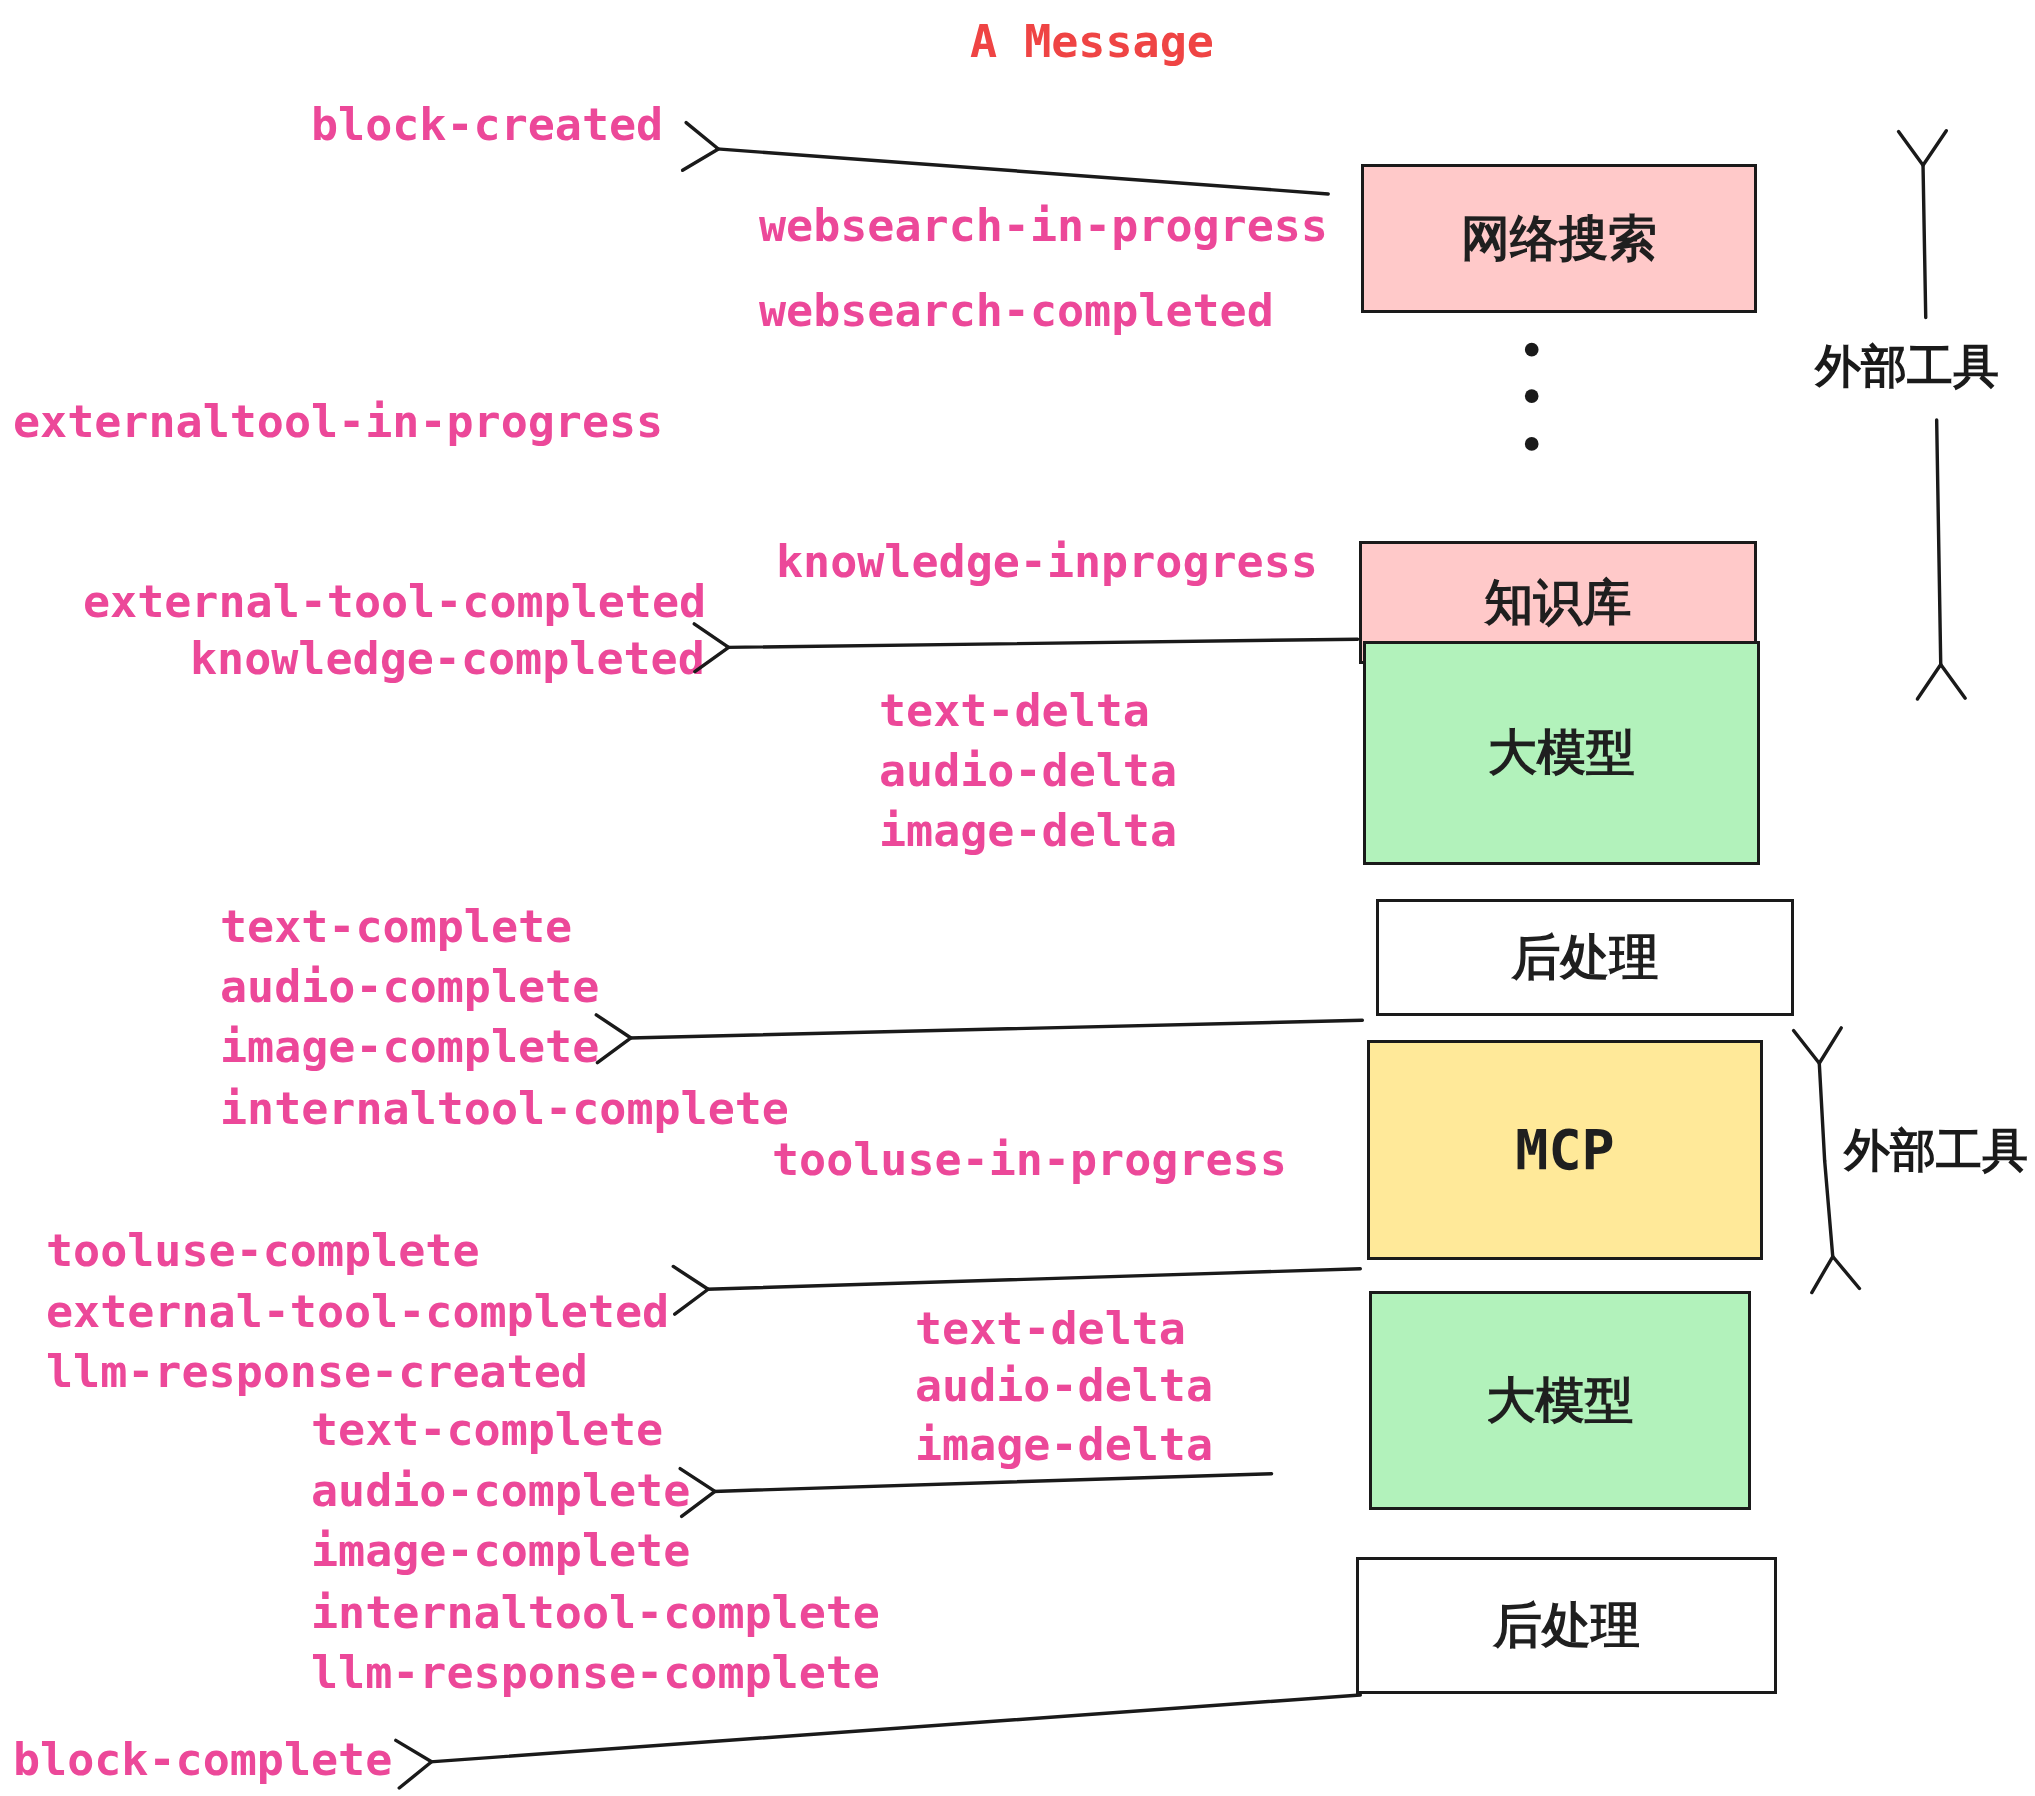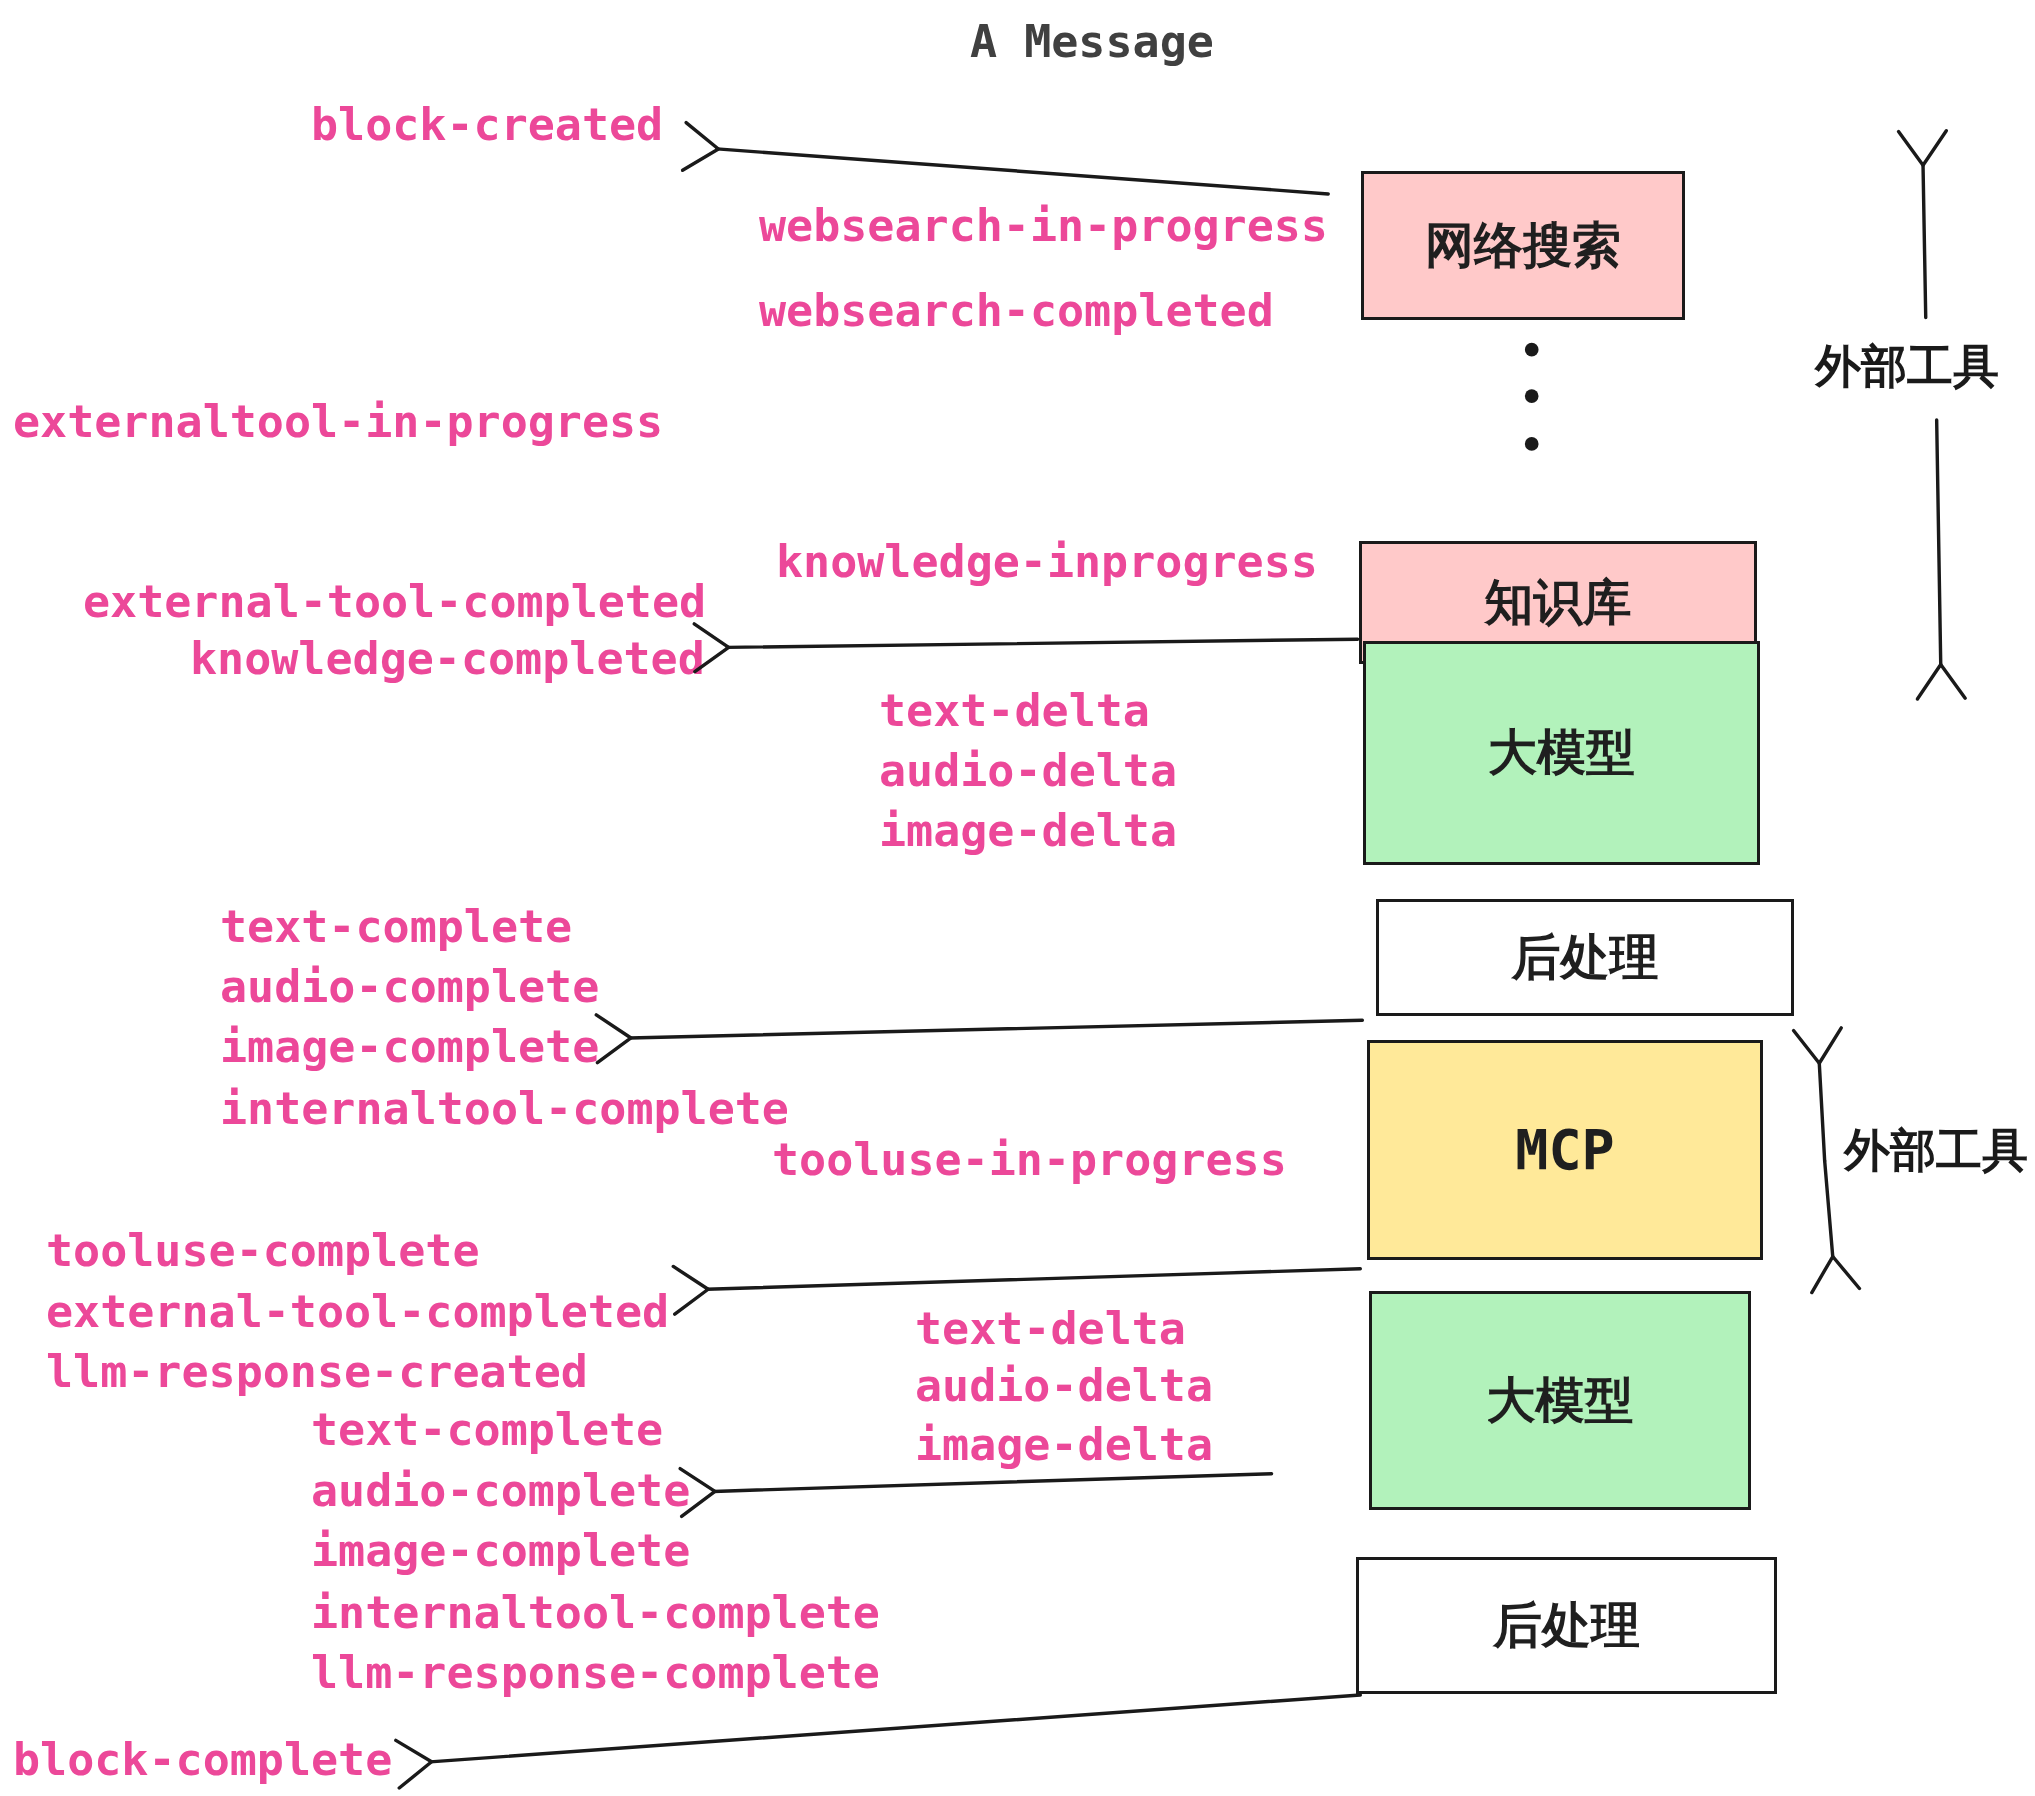--- a/index.html
+++ b/index.html
@@ -7,21 +7,21 @@
     width:2035px;height:1796px;background:#ffffff;overflow:hidden;
     font-family:"DejaVu Sans Mono", monospace;
   }
   #canvas{position:relative;width:2035px;height:1796px;background:#ffffff;}
   .ev{
     position:absolute;font-size:45px;line-height:48px;font-weight:bold;
     color:#ec4899;white-space:nowrap;letter-spacing:0;
   }
   .title{
     position:absolute;left:970px;top:15px;font-size:45px;font-weight:bold;
-    color:#404040;white-space:nowrap;
+    color:#ef4444;white-space:nowrap;
   }
   .box{
     position:absolute;border:3.4px solid #1a1a1a;box-sizing:border-box;
     display:flex;align-items:center;justify-content:center;
   }
   .box-label{
     font-size:49px;font-weight:600;color:#1f1f1f;white-space:nowrap;
     font-family:"DejaVu Sans", sans-serif;
   }
   .box-label.latin{
@@ -61,21 +61,21 @@
   <div class="ev" style="left:915px;top:1305px">text-delta</div>
   <div class="ev" style="left:915px;top:1362px">audio-delta</div>
   <div class="ev" style="left:915px;top:1421px">image-delta</div>
   <div class="ev" style="left:311px;top:1406px">text-complete</div>
   <div class="ev" style="left:311px;top:1467px">audio-complete</div>
   <div class="ev" style="left:311px;top:1527px">image-complete</div>
   <div class="ev" style="left:311px;top:1589px">internaltool-complete</div>
   <div class="ev" style="left:13px;top:1736px">block-complete</div>
   <div class="ev" style="left:311px;top:1649px">llm-response-complete</div>
 
-  <div class="box" style="left: 1361px; top: 171px; width: 324px; height: 149px; background-color: rgb(255, 201, 201);">
+  <div class="box" style="left: 1361px; top: 164px; width: 396px; height: 149px; background-color: rgb(255, 201, 201);">
     <span class="box-label">网络搜索</span>
   </div>
   <div class="box" style="left: 1359px; top: 509px; width: 398px; height: 123px; background-color: rgb(255, 201, 201); margin-top: 32px;">
     <span class="box-label">知识库</span>
   </div>
   <div class="box" style="left: 1363px; top: 641px; width: 397px; height: 224px; background-color: rgb(178, 242, 187);">
     <span class="box-label">大模型</span>
   </div>
   <div class="box" style="left: 1376px; top: 899px; width: 418px; height: 117px; background-color: rgb(255, 255, 255);">
     <span class="box-label">后处理</span>

